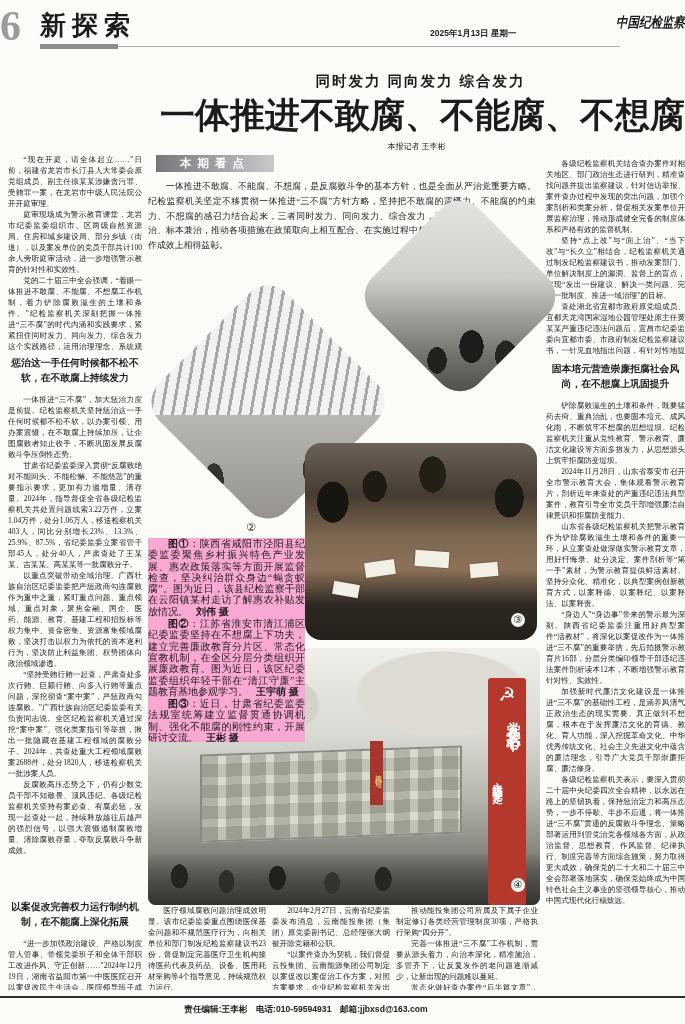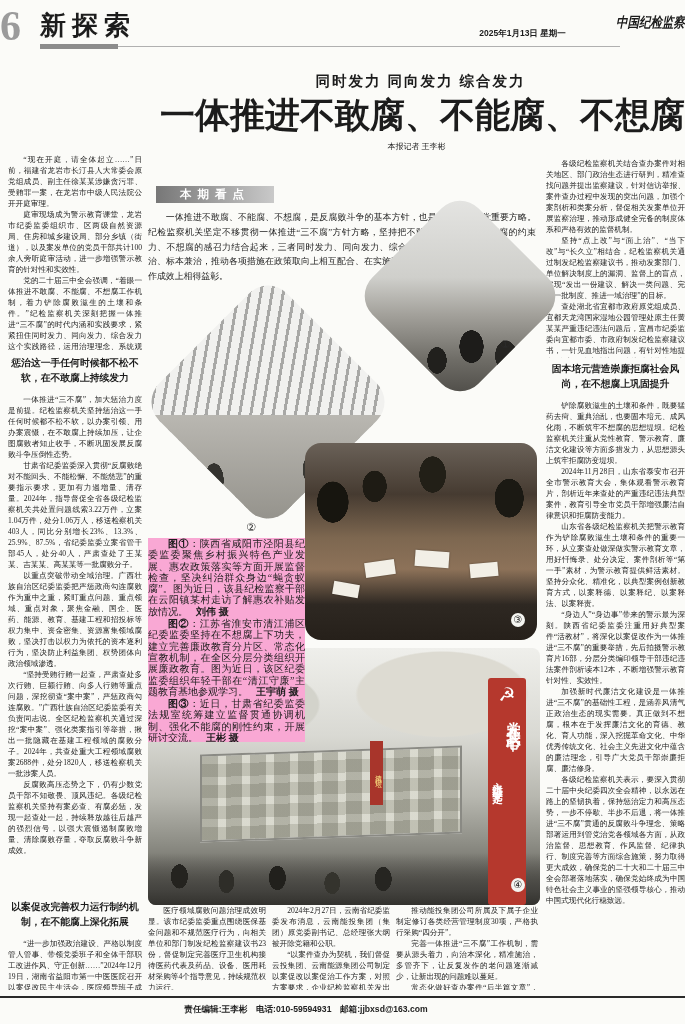--- a/index.html
+++ b/index.html
@@ -4,30 +4,30 @@
 <style>
   html,body{margin:0;padding:0;}
   body{width:685px;height:1024px;position:relative;background:#fbfbf8;overflow:hidden;
        font-family:"Liberation Serif","DejaVu Serif",serif;color:#1c1c1c;}
   .abs{position:absolute;}
   
   .pagenum{left:0px;top:2px;font-size:42px;color:#9b9b9b;font-weight:bold;font-family:"Liberation Serif",serif;}
   .section{left:40px;top:8px;font-size:26px;font-weight:bold;letter-spacing:6px;}
   .bar-thick{left:40px;top:44px;width:78px;height:5px;background:#8c8c8c;}
   .bar-thin{left:40px;top:46px;width:580px;height:1px;background:#b0b0b0;}
-  .edition{left:430px;top:28px;width:185px;font-size:8.5px;font-weight:bold;text-align:center;font-family:"Liberation Sans",sans-serif;}
+  .edition{left:430px;top:28px;width:185px;font-size:8.5px;font-weight:bold;text-align:left;font-family:"Liberation Sans",sans-serif;}
   .masthead{left:616px;top:14px;width:70px;font-size:14px;font-weight:bold;font-style:italic;
             transform:scaleX(.82);transform-origin:left;white-space:nowrap;}
   
   .kicker{left:152px;top:72px;width:537px;text-align:center;font-size:14.5px;font-weight:bold;
           letter-spacing:2px;font-family:"Liberation Sans",sans-serif;}
   .title{left:148px;top:92px;width:537px;text-align:right;font-size:35px;font-weight:bold;white-space:nowrap;}
   .byline{left:148px;top:141px;width:537px;text-align:center;font-size:8px;}
   
-  .kandian{left:148px;top:155px;width:388px;height:134px;overflow:hidden;margin-top:31px;}
+  .kandian{left:148px;top:155px;width:388px;height:134px;overflow:hidden;}
   .kd-badge{margin-left:8px;width:118px;height:17px;background:linear-gradient(90deg,#777 0%,#c9c9c9 100%);
             color:#fff;font-weight:bold;font-size:11.5px;line-height:17px;text-align:center;letter-spacing:6px;
             font-family:"Liberation Sans",sans-serif;}
   .kd-text{margin-top:7px;font-size:8.9px;line-height:14.8px;text-align:justify;}
   .kd-text p{margin:0;text-indent:2em;}
   .sp{float:right;clear:right;}
   
   .col{font-size:7.6px;line-height:11px;text-align:justify;overflow:hidden;}
   .col p{margin:0;text-indent:2em;}
   .subhead{font-weight:bold;font-size:9.8px;line-height:14.5px;text-align:center;

